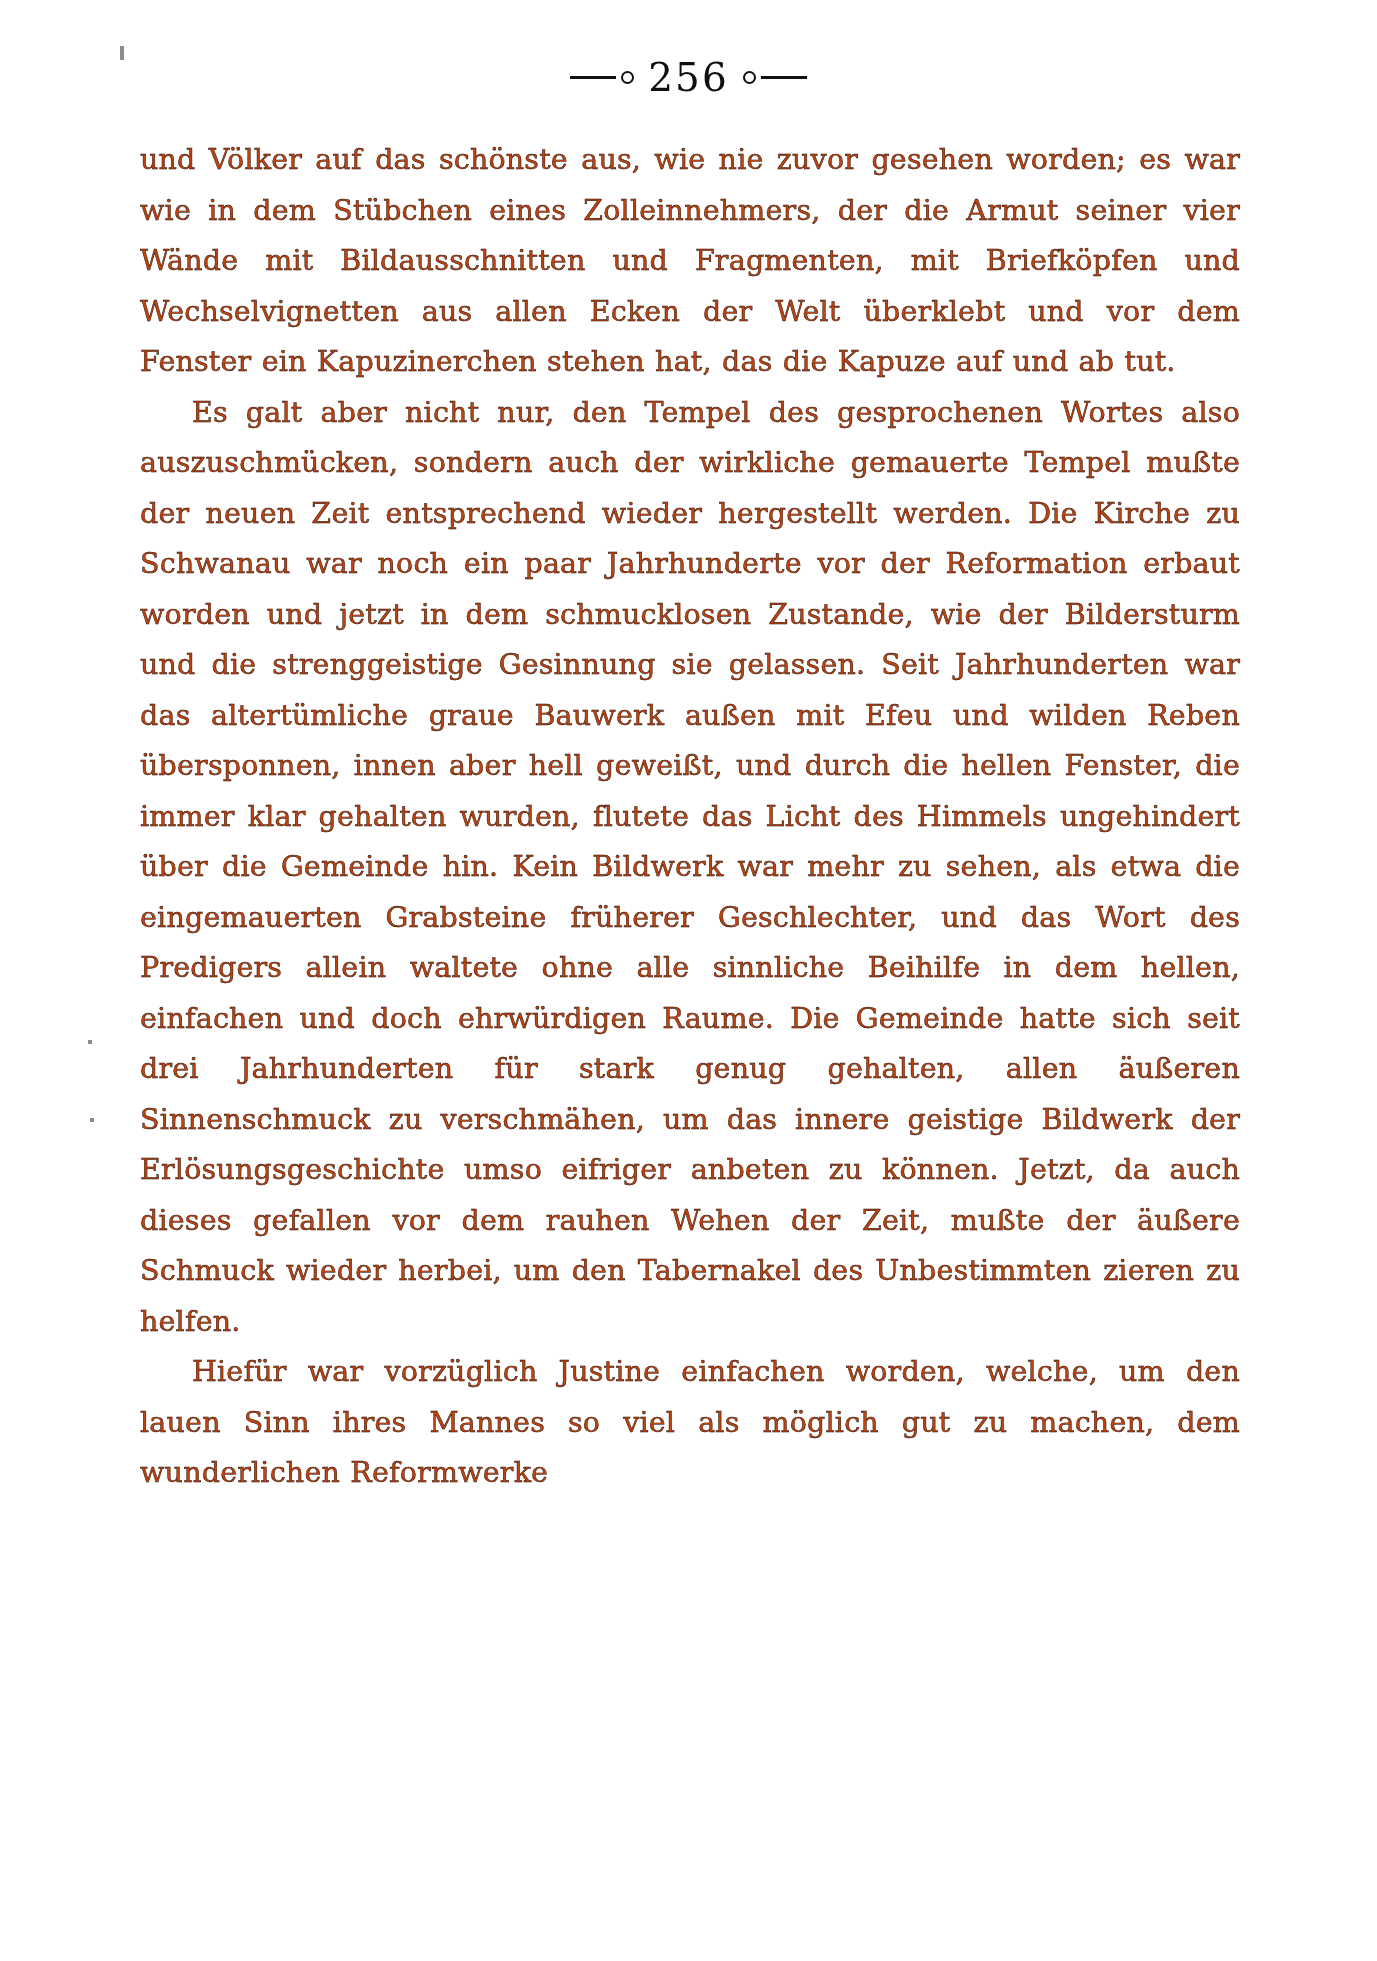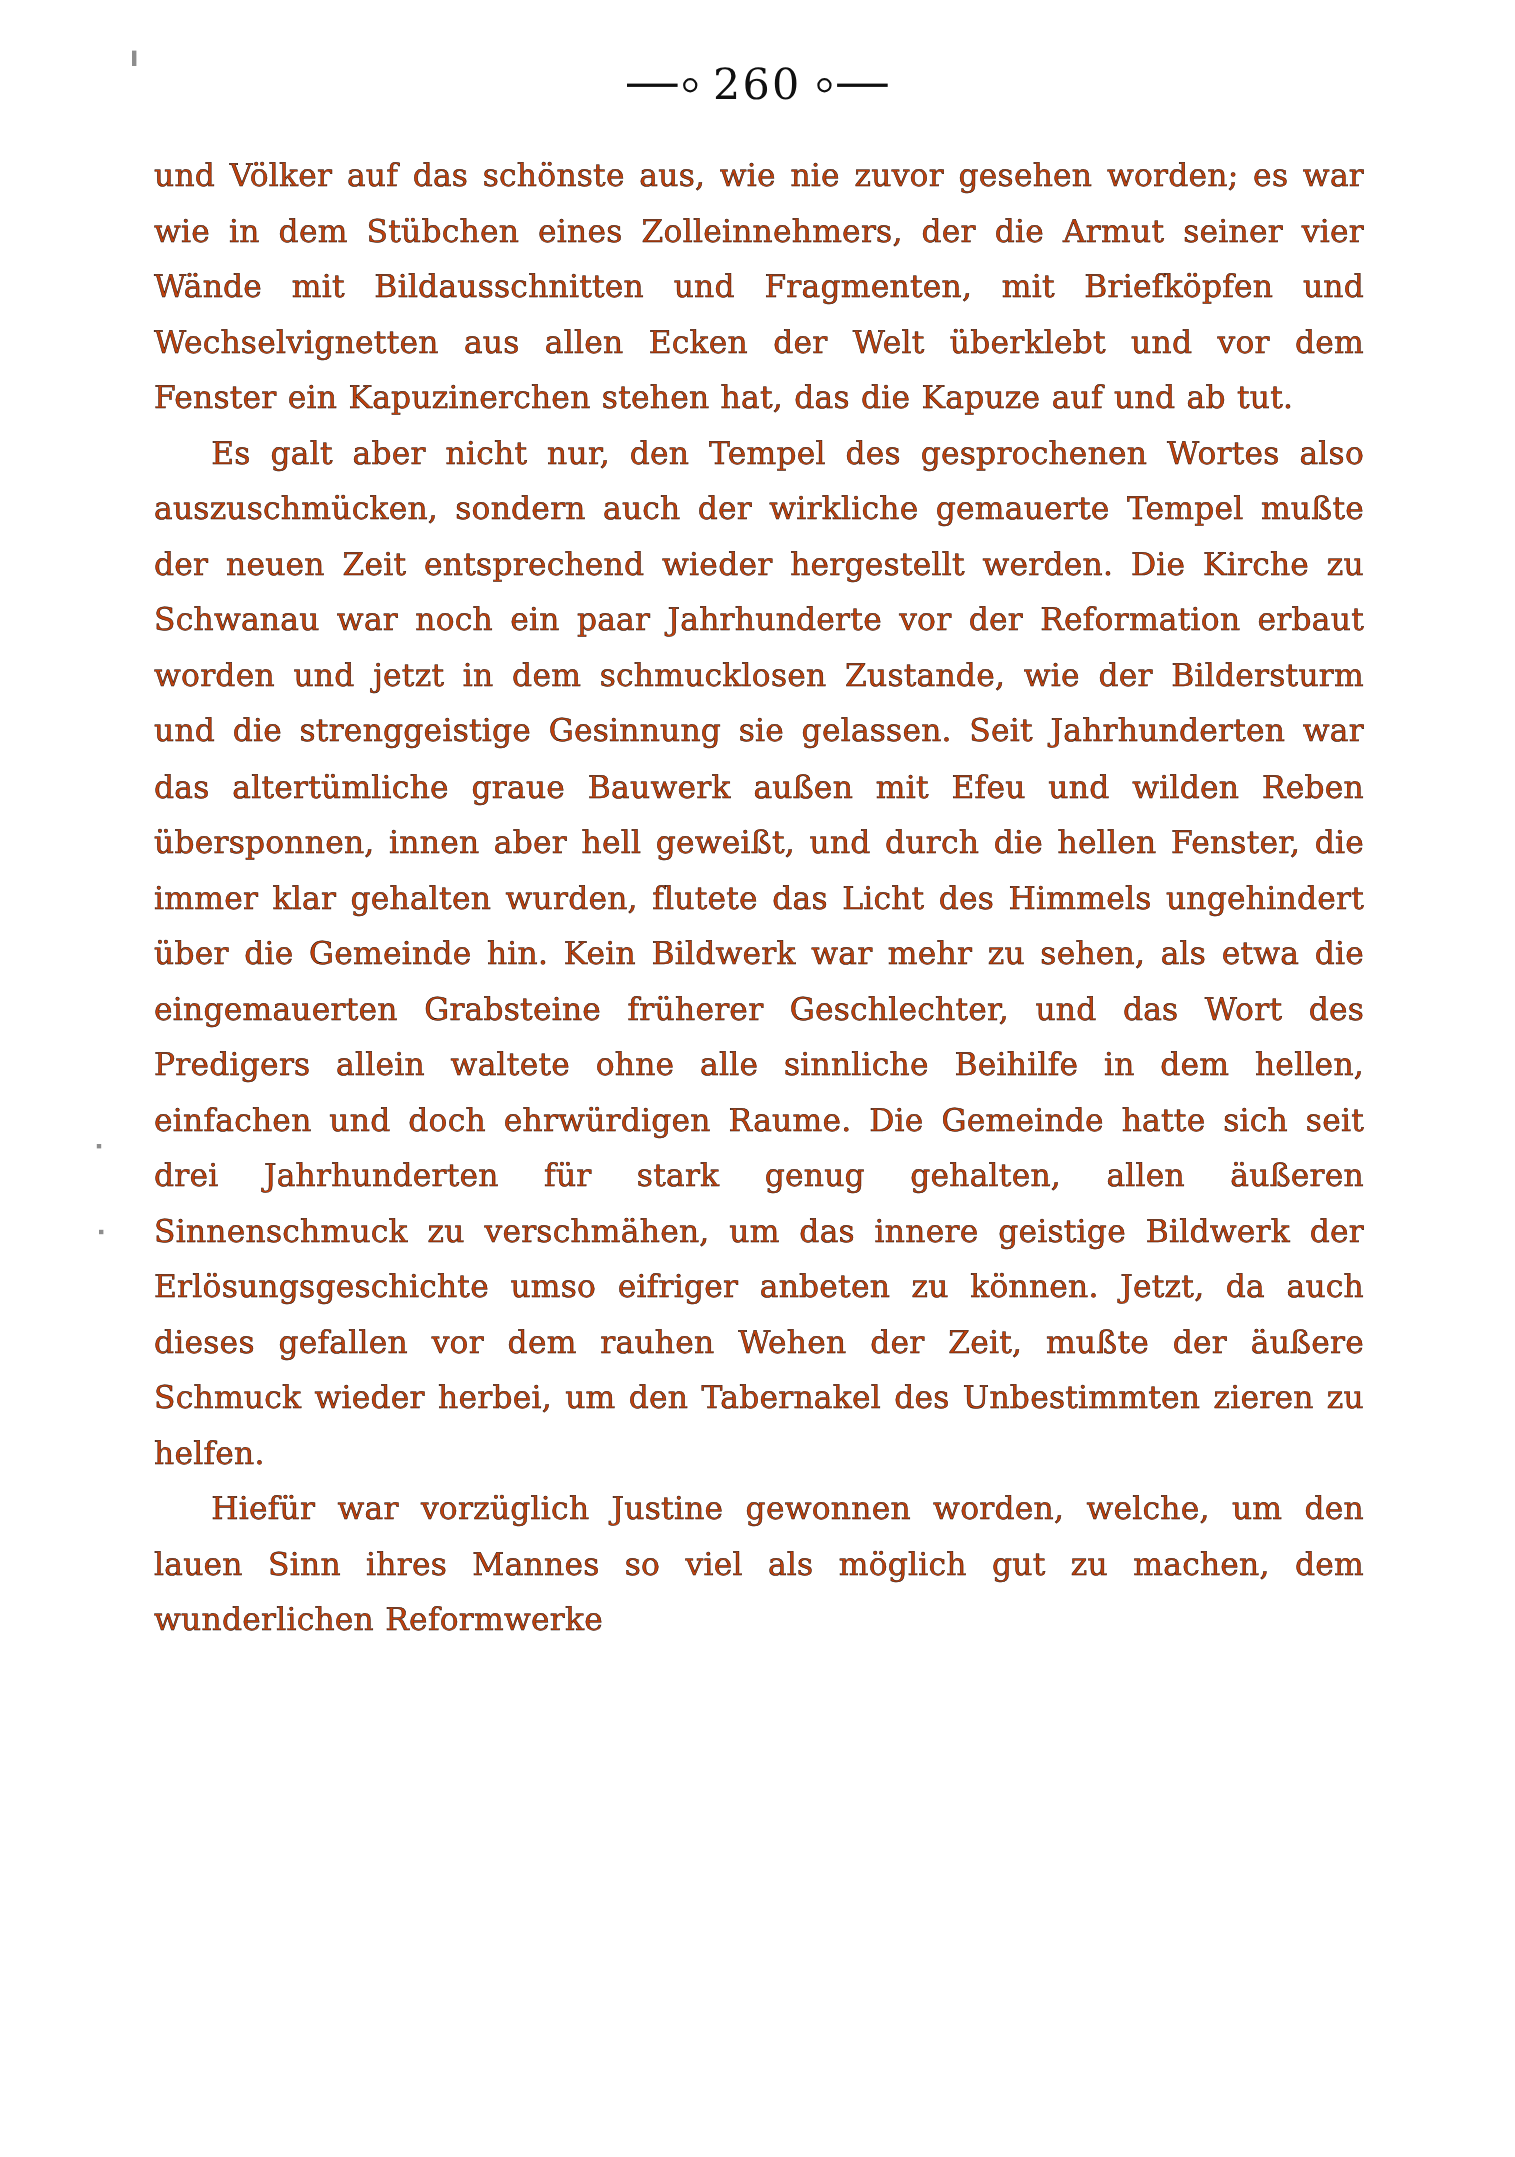--- a/index.html
+++ b/index.html
@@ -95,26 +95,26 @@
 
   <div class="margin-speck" style="left:120px; top:46px; width:4px; height:14px;"></div>
   <div class="margin-speck" style="left:88px; top:1040px; width:4px; height:4px;"></div>
   <div class="margin-speck" style="left:90px; top:1118px; width:4px; height:4px;"></div>
 
   <div class="page-header">
     <span class="rule-left">
       <span class="rule-line"></span>
       <span class="rule-dot"></span>
     </span>
-    <span class="page-number">260</span>
+    <span class="page-number">256</span>
     <span class="rule-right">
       <span class="rule-dot"></span>
       <span class="rule-line"></span>
     </span>
   </div>
 
   <div class="body-text">
     <p class="first">und Völker auf das schönste aus, wie nie zuvor gesehen worden; es war wie in dem Stübchen eines Zolleinnehmers, der die Armut seiner vier Wände mit Bildausschnitten und Fragmenten, mit Briefköpfen und Wechselvignetten aus allen Ecken der Welt überklebt und vor dem Fenster ein Kapuzinerchen stehen hat, das die Kapuze auf und ab tut.</p>
     <p>Es galt aber nicht nur, den Tempel des gesprochenen Wortes also auszuschmücken, sondern auch der wirkliche gemauerte Tempel mußte der neuen Zeit entsprechend wieder hergestellt werden. Die Kirche zu Schwanau war noch ein paar Jahrhunderte vor der Reformation erbaut worden und jetzt in dem schmucklosen Zustande, wie der Bildersturm und die strenggeistige Gesinnung sie gelassen. Seit Jahrhunderten war das altertümliche graue Bauwerk außen mit Efeu und wilden Reben übersponnen, innen aber hell geweißt, und durch die hellen Fenster, die immer klar gehalten wurden, flutete das Licht des Himmels ungehindert über die Gemeinde hin. Kein Bildwerk war mehr zu sehen, als etwa die eingemauerten Grabsteine früherer Geschlechter, und das Wort des Predigers allein waltete ohne alle sinnliche Beihilfe in dem hellen, einfachen und doch ehrwürdigen Raume. Die Gemeinde hatte sich seit drei Jahrhunderten für stark genug gehalten, allen äußeren Sinnenschmuck zu verschmähen, um das innere geistige Bildwerk der Erlösungsgeschichte umso eifriger anbeten zu können. Jetzt, da auch dieses gefallen vor dem rauhen Wehen der Zeit, mußte der äußere Schmuck wieder herbei, um den Tabernakel des Unbestimmten zieren zu helfen.</p>
-    <p>Hiefür war vorzüglich Justine gewonnen worden, welche, um den lauen Sinn ihres Mannes so viel als möglich gut zu machen, dem wunderlichen Reformwerke</p>
+    <p>Hiefür war vorzüglich Justine einfachen worden, welche, um den lauen Sinn ihres Mannes so viel als möglich gut zu machen, dem wunderlichen Reformwerke</p>
   </div>
 
 </div>
 
 </body></html>

